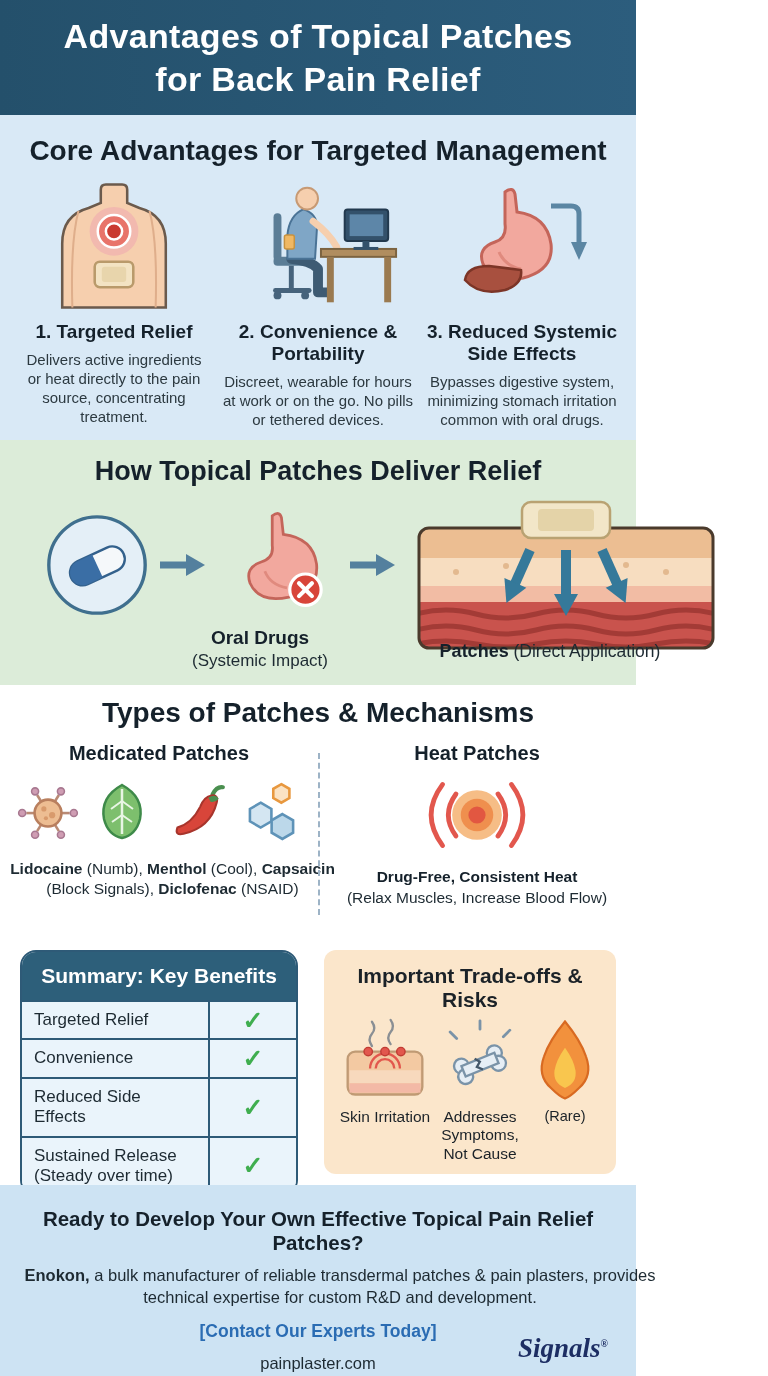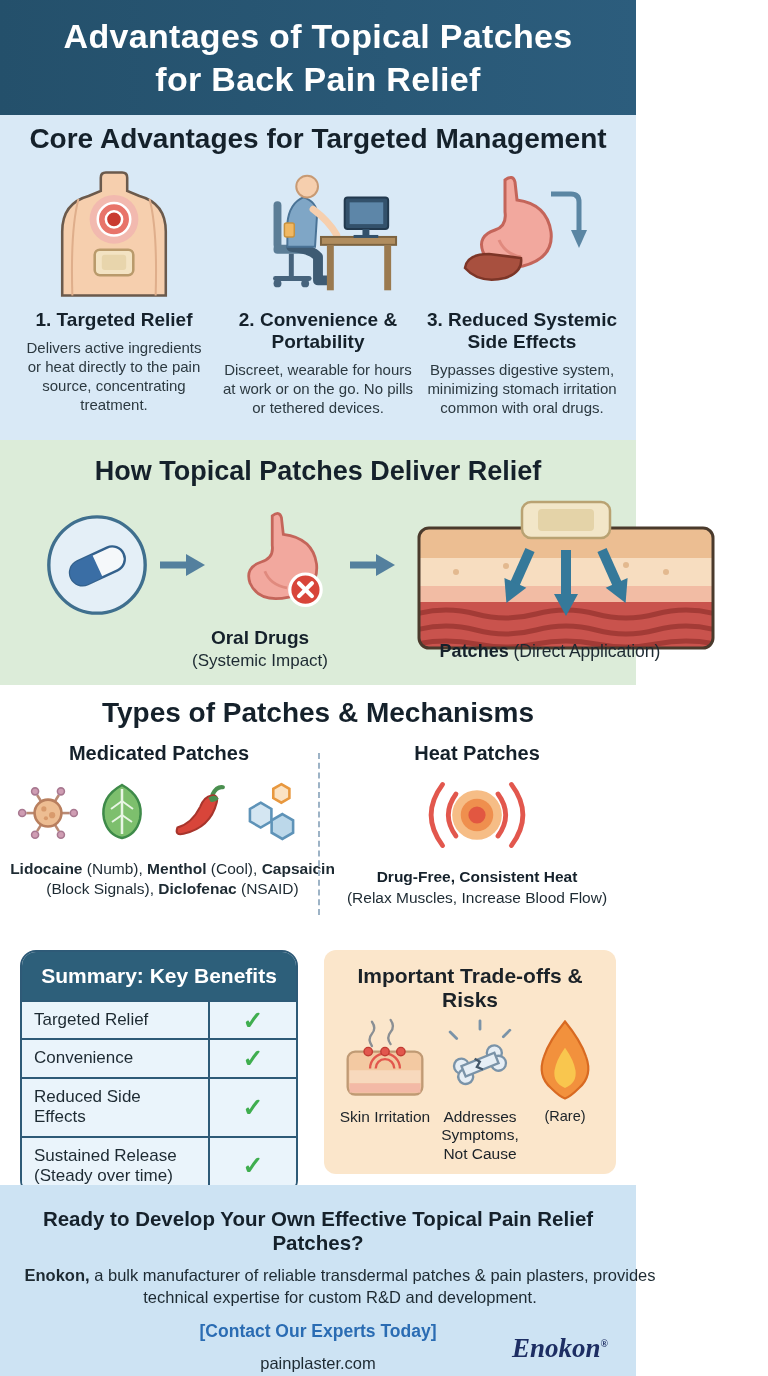--- a/index.html
+++ b/index.html
@@ -5,21 +5,21 @@
   * { margin:0; padding:0; box-sizing:border-box; }
   html,body { width:768px; }
   body { font-family:"Liberation Sans", sans-serif; background:#fff; width:768px; height:1376px; position:relative; overflow:hidden; }
   .page { width:636px; height:1376px; display:flex; flex-direction:column; }
 
   
   .hdr { height:115px; background:linear-gradient(90deg,#24506b,#2c5d7d); color:#fff; display:flex; flex-direction:column; align-items:center; justify-content:center; }
   .hdr .t { font-size:34px; font-weight:800; line-height:1.25; letter-spacing:.3px; }
 
   
-  .core { height:325px; background:#d9e9f6; padding-top:8px; }
+  .core { height:325px; background:#d9e9f6; padding-top:20px; }
   .sec-h2 { text-align:center; font-size:28px; font-weight:800; color:#15212b; }
   .core-cols { display:flex; padding:6px 12px 0; }
   .core-col { flex:1; text-align:center; padding:0 6px; }
   .core-icon { height:142px; display:flex; align-items:center; justify-content:center; }
   .core-title { font-size:19px; font-weight:800; color:#15212b; line-height:1.15; margin:6px 0 7px; }
   .core-body { font-size:15px; color:#2c3940; line-height:1.27; }
 
   
   .how { height:245px; background:#dcecd9; position:relative; padding-top:16px; }
   .abs { position:absolute; }
@@ -372,17 +372,17 @@
   <div class="foot">
     <div class="foot-head">Ready to Develop Your Own Effective Topical Pain Relief Patches?</div>
     <div class="foot-body">
       <b>Enokon,</b><span> a bulk manufacturer of reliable transdermal patches &amp; pain plasters, provides technical expertise for custom R&amp;D and development.</span>
     </div>
     <div>
       <span class="foot-cta">[Contact Our Experts Today]</span>
     </div>
     <div class="foot-site">painplaster.com</div>
     <div class="foot-logo">
-      <span>Enokon</span><sup>®</sup>
+      <span>Signals</span><sup>®</sup>
     </div>
   </div>
 
 </div>
 
 </body></html>

